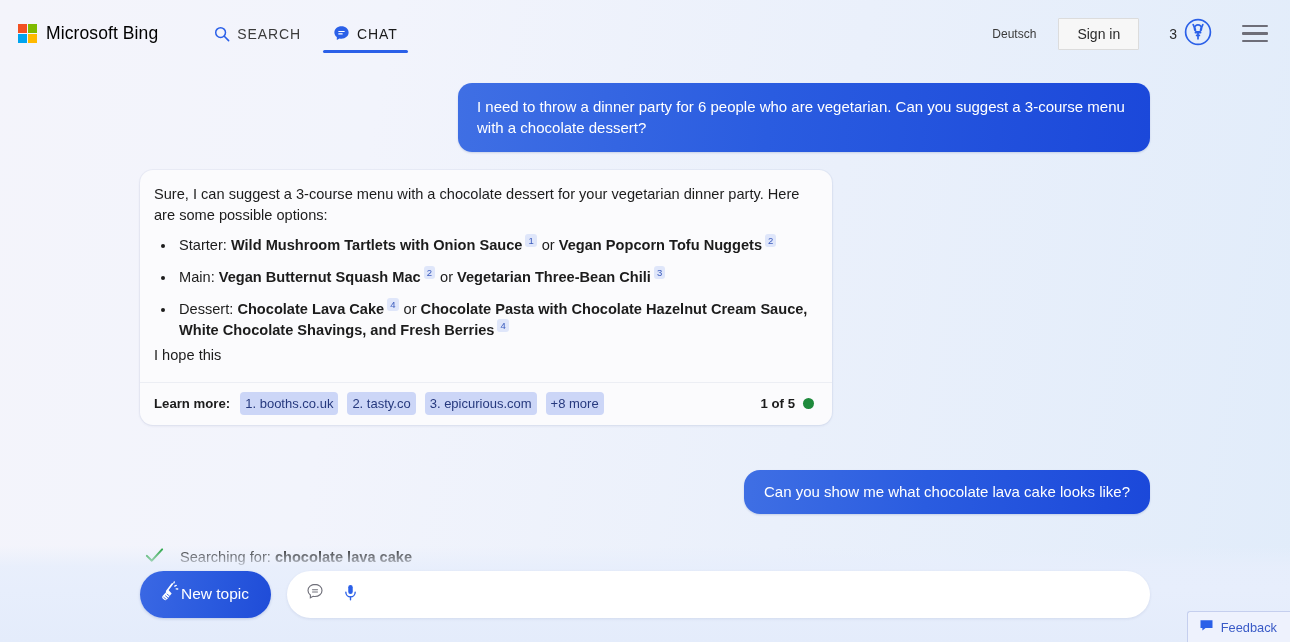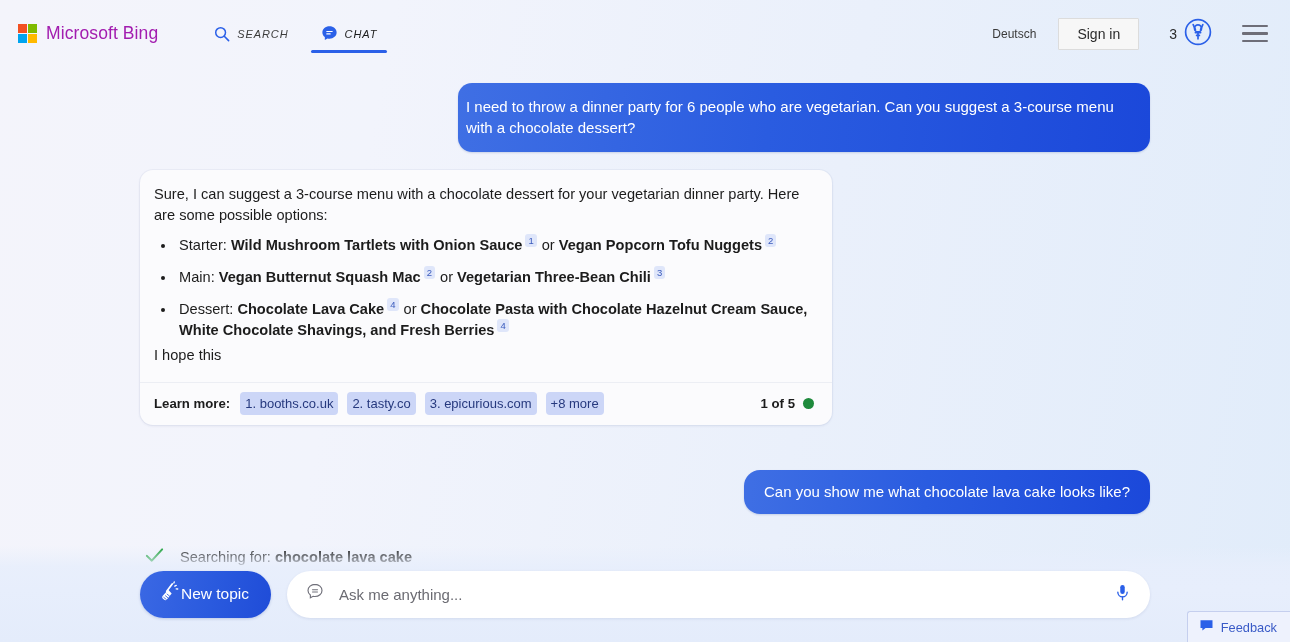--- a/index.html
+++ b/index.html
@@ -44,21 +44,21 @@
     flex: none;
   }
   .ms-logo i { display: block; }
   .ms-logo i:nth-child(1) { background: #f25022; }
   .ms-logo i:nth-child(2) { background: #7fba00; }
   .ms-logo i:nth-child(3) { background: #00a4ef; }
   .ms-logo i:nth-child(4) { background: #ffb900; }
 
   .brand-text {
     font-size: 17.5px;
-    color: #a21caf;
+    color: #000000;
     letter-spacing: .1px;
     white-space: nowrap;
   }
 
   .nav-tabs {
     display: flex;
     align-items: center;
     margin-left: 42px;
     height: 100%;
     gap: 4px;
@@ -67,25 +67,24 @@
     display: flex;
     align-items: center;
     gap: 7px;
     padding: 0 14px;
     height: 100%;
     position: relative;
     cursor: pointer;
     color: #444;
   }
   .tab-label {
-    font-size: 11px;
+    font-size: 14px;
     letter-spacing: .9px;
     text-transform: uppercase;
     color: #3b3b3b;
-    font-style: italic;
   }
   .tab.active .tab-label { color: #1b1b1b; }
   .tab .underline {
     position: absolute;
     left: 4px; right: 4px;
     bottom: 14px;
     height: 3px;
     border-radius: 2px;
     background: #2b60e8;
   }
@@ -152,21 +151,21 @@
   }
 
   .msg-row { display: flex; }
   .msg-row.user { justify-content: flex-end; }
   .msg-row.bot  { justify-content: flex-start; }
 
   .user-bubble {
     background: linear-gradient(95deg, #3f6fe4 0%, #2a5ce0 45%, #1b48da 100%);
     color: #fff;
     border-radius: 14px;
-    padding: 13px 19px 14px 8px;
+    padding: 13px 19px 14px 19px;
     font-size: 15px;
     line-height: 21px;
     max-width: 692px;
     box-shadow: 0 1px 2px rgba(30,60,140,.18);
   }
   .user-bubble.short {
     padding: 11px 20px 12px 20px;
     border-radius: 16px;
   }
 
@@ -505,21 +504,20 @@
   </button>
 
   <div class="input-wrap">
     <span>
       <svg width="20" height="20" viewBox="0 0 22 22">
         <path d="M11 2.6c-4.3 0-7.7 3-7.7 6.7 0 2 1 3.8 2.6 5v3.1l3-1.6c.65.14 1.35.2 2.1.2 4.3 0 7.7-3 7.7-6.7S15.3 2.6 11 2.6z" fill="none" stroke="#70707a" stroke-width="1.25"></path>
         <rect x="7.6" y="8.1" width="6.8" height="1.05" rx=".5" fill="#70707a"></rect>
         <rect x="7.6" y="10.5" width="6.8" height="1.05" rx=".5" fill="#70707a"></rect>
       </svg>
     </span>
-    <input class="chat-input" type="text" placeholder="Ask me anything..." style="">
     <button class="mic-btn">
       <span>
         <svg width="19" height="19" viewBox="0 0 22 22">
           <rect x="8.4" y="2.4" width="5.2" height="10.2" rx="2.6" fill="#2b60e8"></rect>
           <path d="M5.6 10.6 a5.4 5.4 0 0 0 10.8 0" fill="none" stroke="#2b60e8" stroke-width="1.6" stroke-linecap="round"></path>
           <line x1="11" y1="16" x2="11" y2="19.4" stroke="#2b60e8" stroke-width="1.6" stroke-linecap="round"></line>
         </svg>
       </span>
     </button>
   </div>

